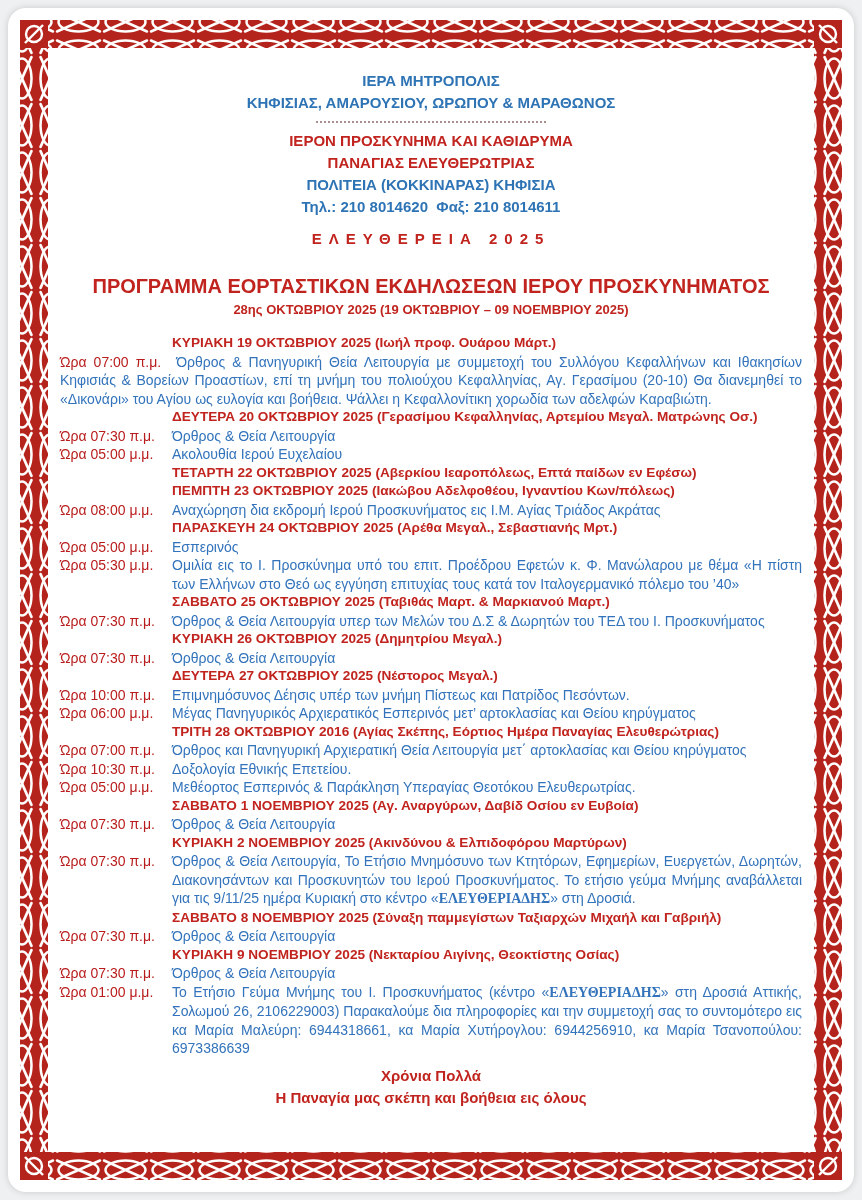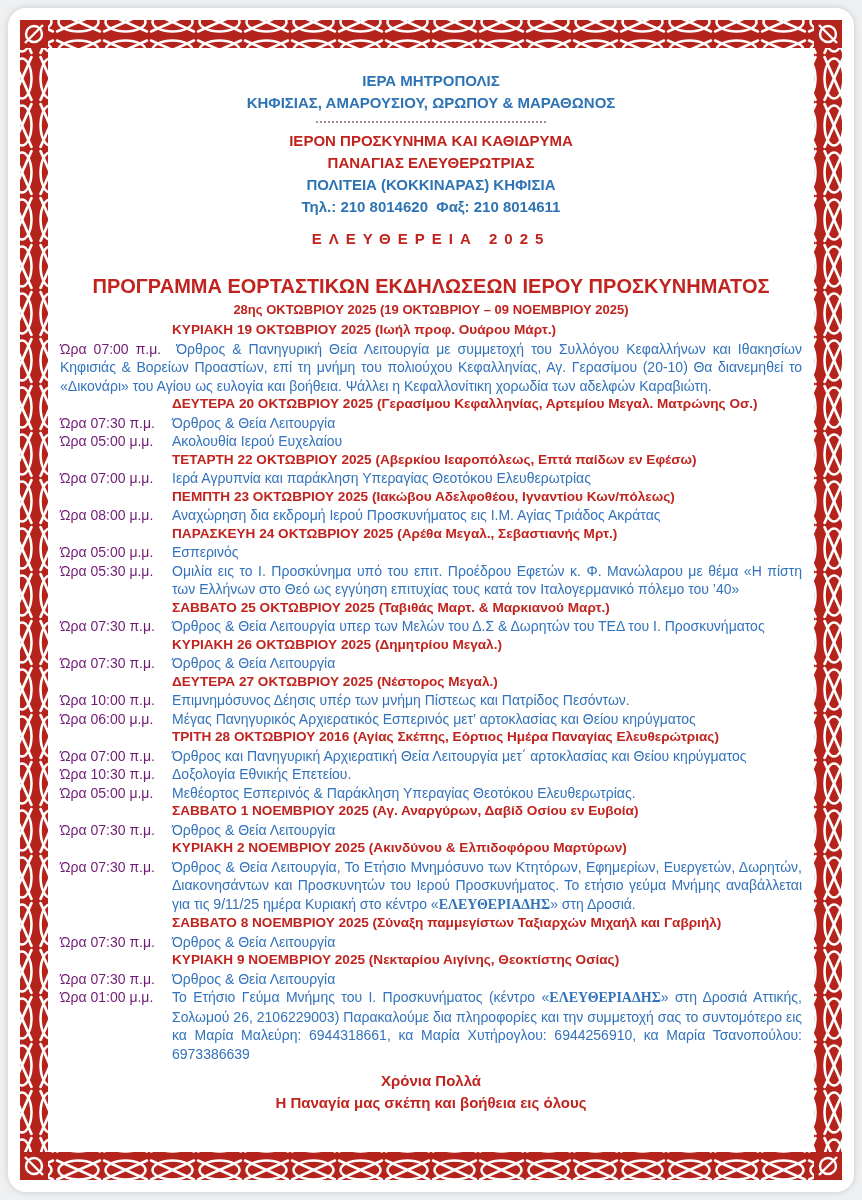--- a/index.html
+++ b/index.html
@@ -34,29 +34,29 @@
     border-top: 2px dotted #a98f8d;
   }
   .celebration {
     letter-spacing: 7px;
     margin-top: 10px;
     font-size: 15px;
   }
   .program-title { font-size: 20px; line-height: 23px; margin-top: 25px; }
   .program-dates { font-size: 13px; line-height: 23px; }
 
-  .schedule { font-size: 14px; line-height: 18.5px; }
+  .schedule { margin-top: 13px; font-size: 14px; line-height: 18.5px; }
   .day-header {
     color: #c1241e; font-weight: bold;
     padding-left: 112px;
     white-space: nowrap;
     font-size: 13.6px;
   }
   .event-row { display: grid; grid-template-columns: 112px 1fr; }
-  .event-time { color: #701a75; }
+  .event-time { color: #b91c1c; }
   .event-desc { color: #3273bb; text-align: justify; }
   .event-desc b { font-weight: bold; font-family: Liberation Serif, serif; }
   .event-flow {
     margin: 0; color: #3273bb; text-align: justify;
   }
   .event-flow .event-time { margin-right: 15px; }
 
   .footer-line {
     text-align: center; color: #c1241e; font-weight: bold;
     font-size: 15px; line-height: 22px;
@@ -140,24 +140,20 @@
     <div class="event-desc">Όρθρος &amp; Θεία Λειτουργία</div>
   </div>
 
   <div class="event-row">
     <div class="event-time">Ώρα 05:00 μ.μ.</div>
     <div class="event-desc">Ακολουθία Ιερού Ευχελαίου</div>
   </div>
 
   <div class="day-header">ΤΕΤΑΡΤΗ 22 ΟΚΤΩΒΡΙΟΥ 2025 (Αβερκίου Ιεαροπόλεως, Επτά παίδων εν Εφέσω)</div>
 
-  <div class="event-row">
-    <div class="event-time">Ώρα 07:00 μ.μ.</div>
-    <div class="event-desc">Ιερά Αγρυπνία και παράκληση Υπεραγίας Θεοτόκου Ελευθερωτρίας</div>
-  </div>
 
   <div class="day-header">ΠΕΜΠΤΗ 23 ΟΚΤΩΒΡΙΟΥ 2025 (Ιακώβου Αδελφοθέου, Ιγναντίου Κων/πόλεως)</div>
 
   <div class="event-row">
     <div class="event-time">Ώρα 08:00 μ.μ.</div>
     <div class="event-desc">Αναχώρηση δια εκδρομή Ιερού Προσκυνήματος εις Ι.Μ. Αγίας Τριάδος Ακράτας</div>
   </div>
 
   <div class="day-header">ΠΑΡΑΣΚΕΥΗ 24 ΟΚΤΩΒΡΙΟΥ 2025 (Αρέθα Μεγαλ., Σεβαστιανής Μρτ.)</div>
 

